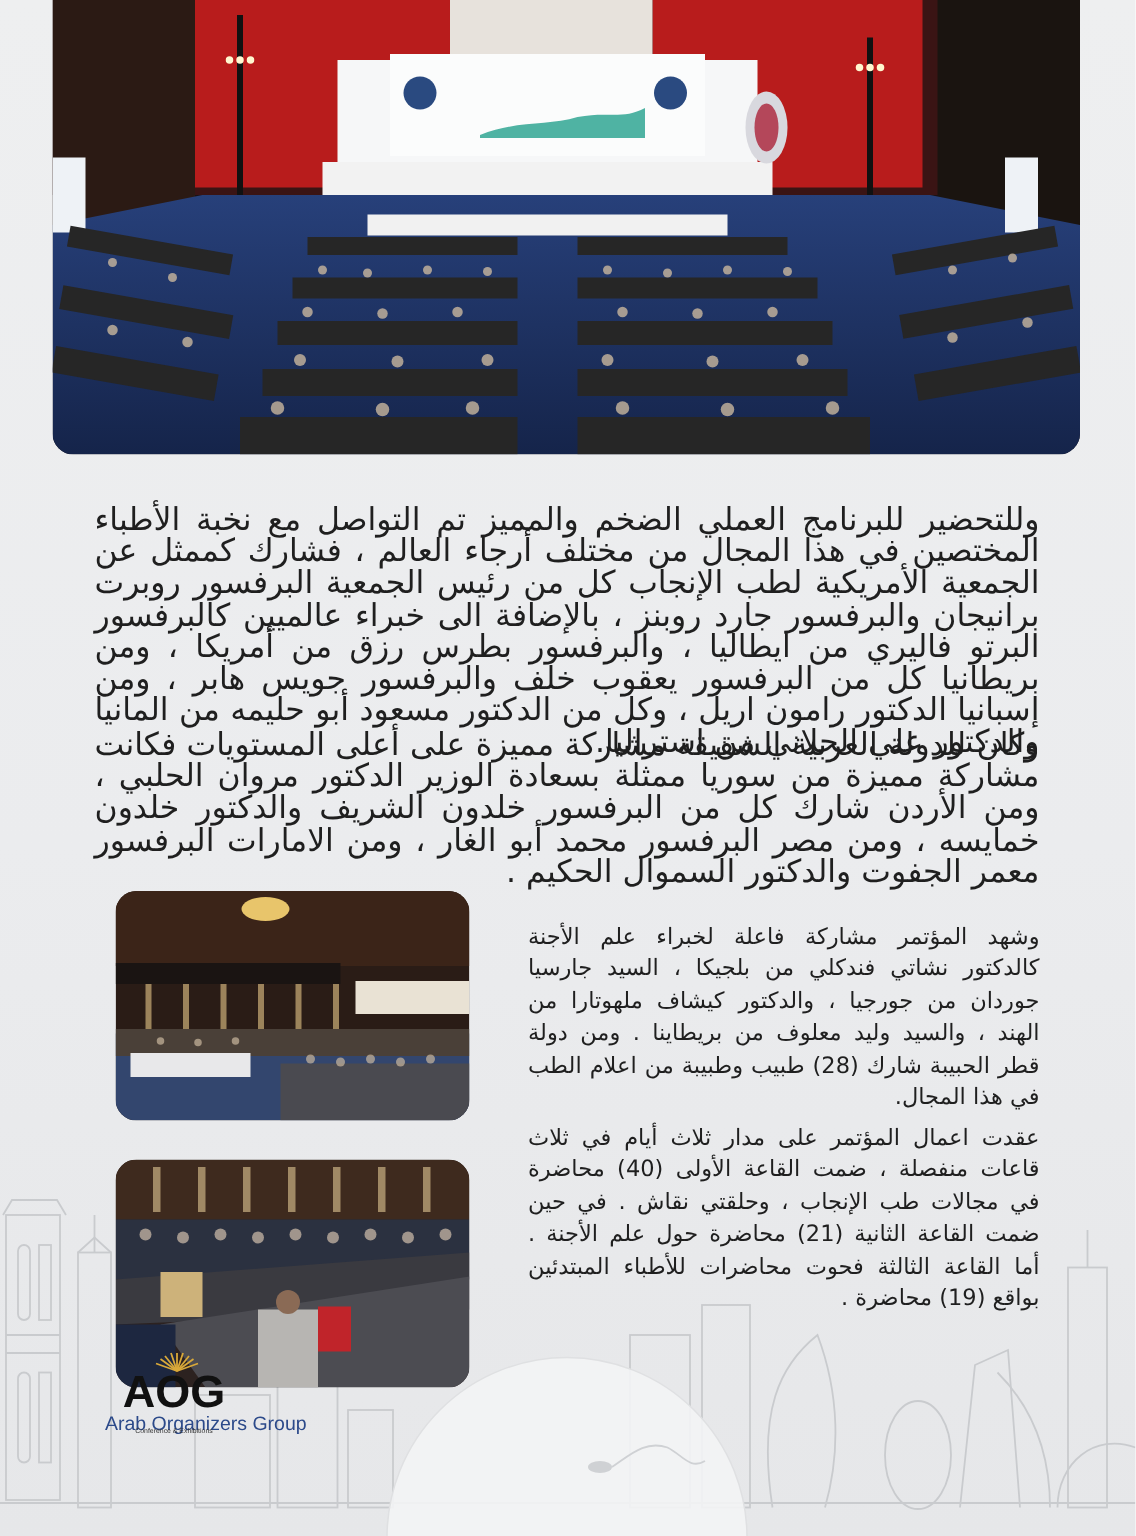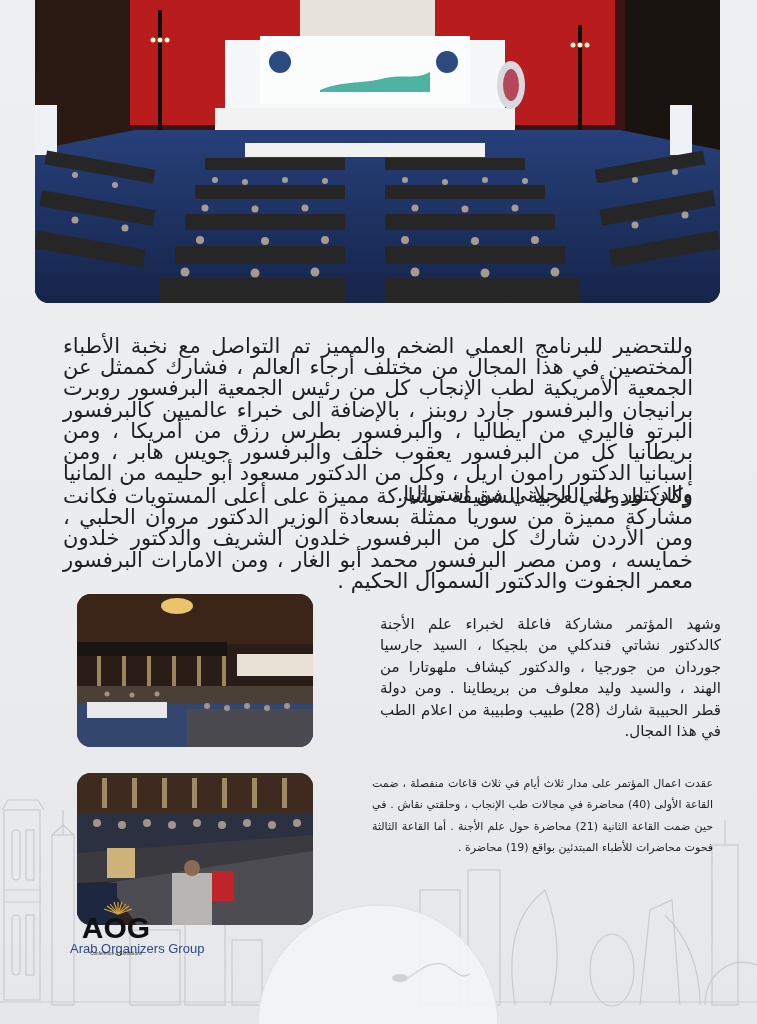--- a/index.html
+++ b/index.html
@@ -20,22 +20,22 @@
   .photo-hall { left: 77px; top: 594px; width: 236px; height: 153px; border-radius: 14px; }
   .photo-audience { left: 77px; top: 773px; width: 236px; height: 152px; border-radius: 14px; }
 
   
   .para {
     position: absolute; direction: rtl; text-align: justify; text-align-last: right;
     color: #1f1f1f; font-size: 21px; line-height: 21.2px; margin: 0;
   }
   .para-1 { left: 63px; top: 336px; width: 630px; }
   .para-2 { left: 63px; top: 486px; width: 630px; }
-  .para-3 { left: 352px; top: 614px; width: 341px; font-size: 15px; line-height: 21.4px; margin-left: 28px; }
-  .para-4 { left: 352px; top: 773px; width: 341px; font-size: 11px; line-height: 21.4px; margin-left: 20px; }
+  .para-3 { left: 352px; top: 614px; width: 341px; font-size: 15px; line-height: 21.4px; }
+  .para-4 { left: 352px; top: 748px; width: 341px; font-size: 15px; line-height: 21.4px; }
 
   
   .logo { position: absolute; left: 70px; top: 900px; width: 92px; height: 70px; }
   .logo-mark { position: absolute; left: 4px; top: 0; width: 84px; height: 40px; }
   .logo-name {
     position: absolute; left: 0; top: 41px; width: 92px; text-align: center;
     color: #2c4a8a; font-size: 13px; font-family: Liberation Sans, sans-serif; white-space: nowrap;
   }
   .logo-tagline {
     position: absolute; left: 0; top: 51px; width: 92px; text-align: center;

